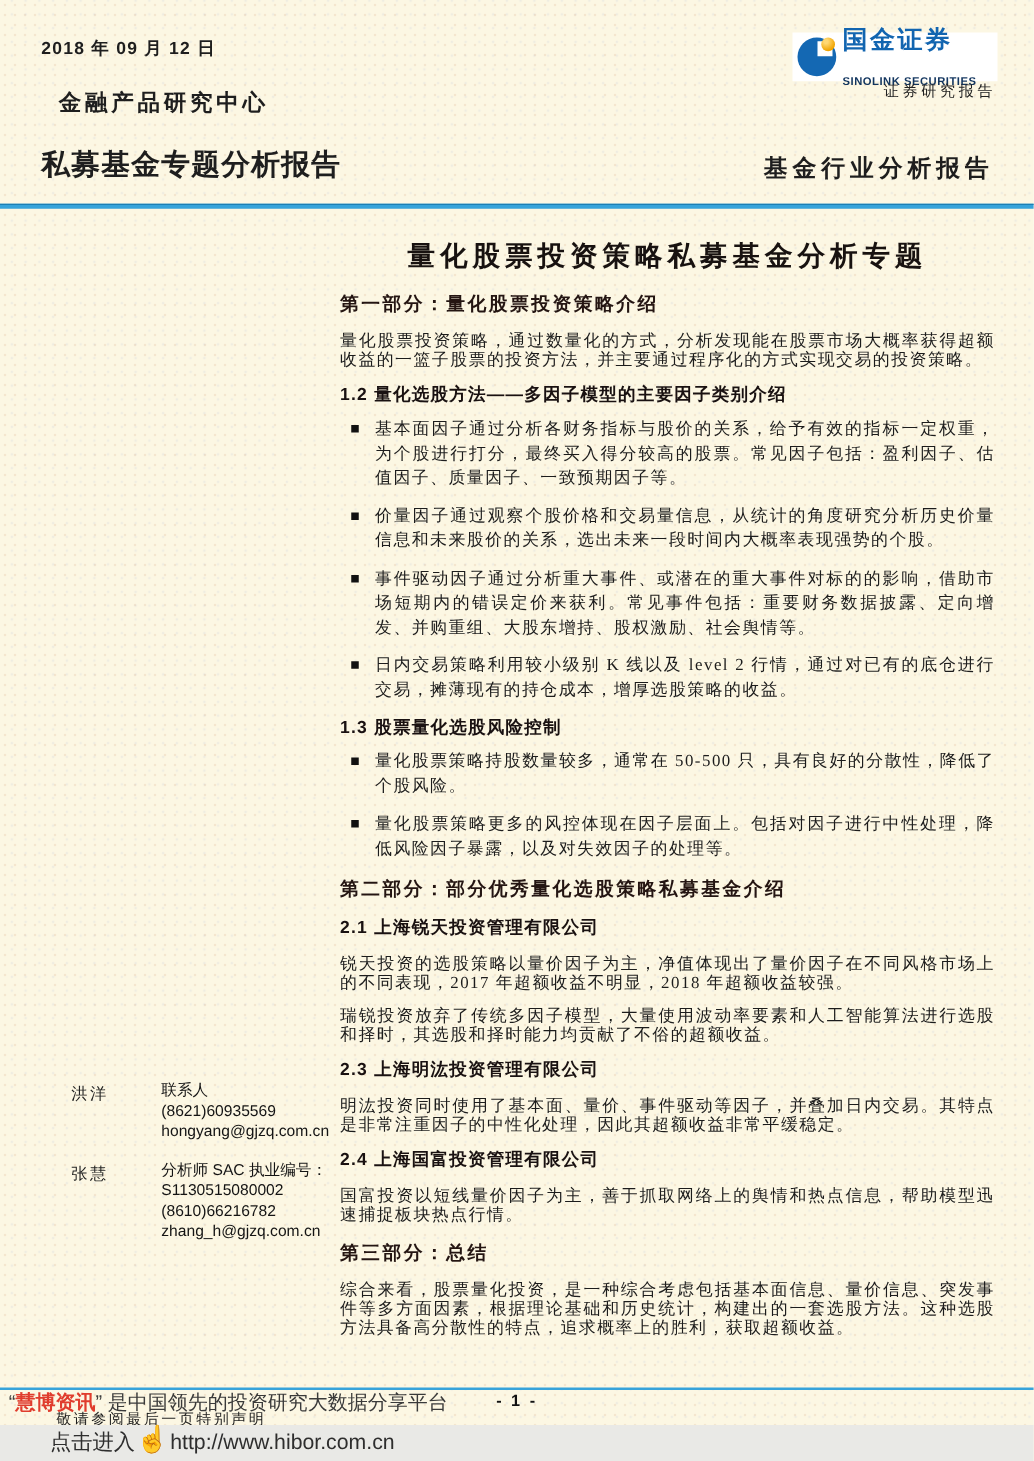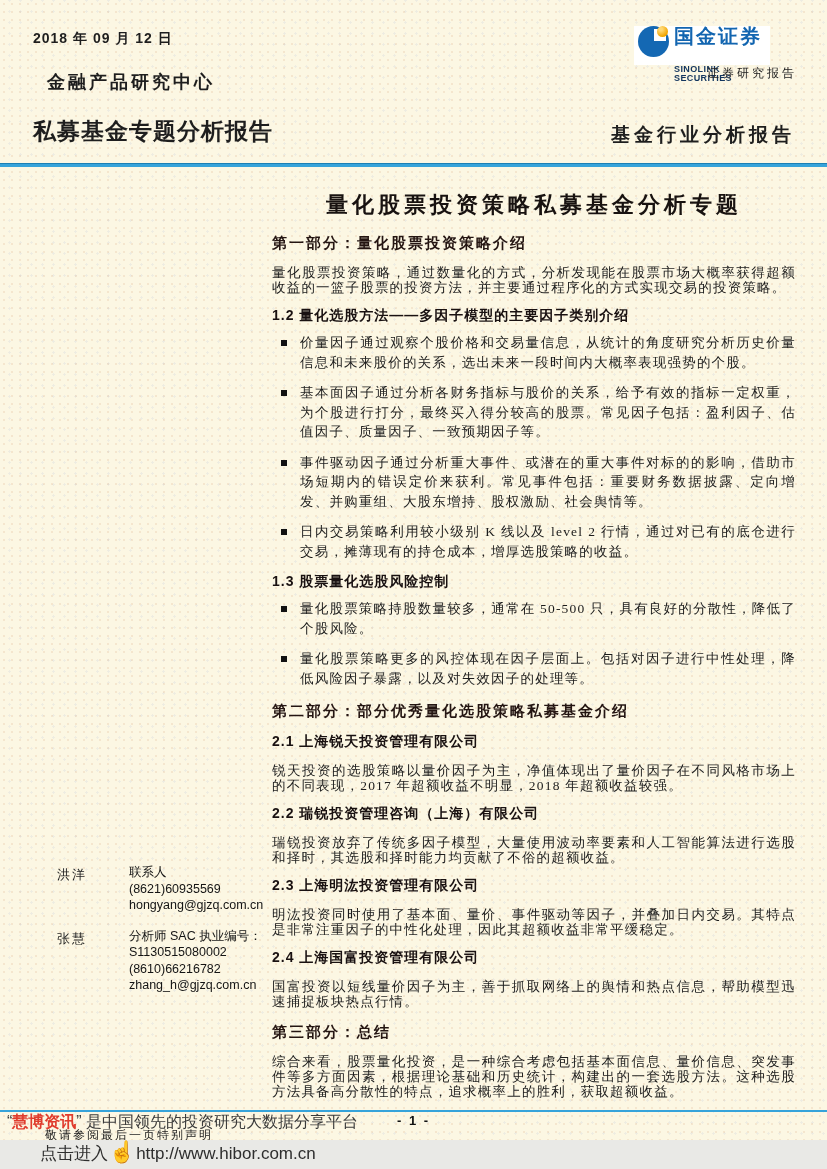--- a/index.html
+++ b/index.html
@@ -12,21 +12,21 @@
       radial-gradient(rgba(160,175,215,0.14) 1px, transparent 1.3px);
     background-size:8px 8px,11px 11px;
     background-position:0 0,4px 6px;
     color:#1e1e1e;
   }
   
   .date{position:absolute;left:33px;top:30px;font-size:14px;font-weight:bold;letter-spacing:1px;}
   .dept{position:absolute;left:47px;top:70px;font-family:"Liberation Serif",serif;font-weight:bold;font-size:18px;letter-spacing:3px;}
   .report-left{position:absolute;left:33px;top:116px;font-size:23px;font-weight:bold;letter-spacing:1px;}
   .report-right{position:absolute;right:32px;top:122px;font-family:"Liberation Serif",serif;font-weight:bold;font-size:19px;letter-spacing:4px;}
-  .logo-box{position:absolute;left:634px;top:26px;width:136px;height:39px;background:#ffffff;display:flex;padding:0 4px;box-sizing:border-box;}
+  .logo-box{position:absolute;left:634px;top:26px;width:164px;height:39px;background:#ffffff;display:flex;align-items:center;padding:0 4px;box-sizing:border-box;}
   .logo-mark{position:relative;width:31px;height:31px;border-radius:50%;background:#1468b3;flex:none;}
   .logo-mark::before{content:"";position:absolute;width:12px;height:12px;background:#fff;top:3px;right:3px;}
   .logo-mark::after{content:"";position:absolute;width:11px;height:11px;border-radius:50%;background:radial-gradient(circle at 35% 30%,#ffd873 15%,#f0a400 70%);top:0;right:1px;}
   .logo-text{margin-left:5px;line-height:1;}
   .logo-cn{font-size:20px;font-weight:bold;color:#1265b0;letter-spacing:2px;}
   .logo-en{font-size:9px;font-weight:bold;color:#12355e;letter-spacing:0.4px;margin-top:19px;}
   .report-label{position:absolute;right:30px;top:65px;font-family:"Liberation Serif",serif;font-size:12px;letter-spacing:3px;color:#222;}
   .divider{position:absolute;left:0;right:0;top:163px;height:3px;background:#36a3da;border-top:1px solid #1c7fb4;}
   
   .contacts{position:absolute;left:33px;top:864px;width:238px;margin-left:24px;}
@@ -95,25 +95,25 @@
   </div>
 
   <div class="content">
     <div class="doc-title">量化股票投资策略私募基金分析专题</div>
     <div id="content-list">
         <div class="part-heading">第一部分：量化股票投资策略介绍</div>
         <div class="para">量化股票投资策略，通过数量化的方式，分析发现能在股票市场大概率获得超额收益的一篮子股票的投资方法，并主要通过程序化的方式实现交易的投资策略。</div>
         <div class="sub-heading">1.2 量化选股方法——多因子模型的主要因子类别介绍</div>
         <div class="bullet">
           <span class="bullet-marker"></span>
-          <span class="bullet-text">价量因子通过观察个股价格和交易量信息，从统计的角度研究分析历史价量信息和未来股价的关系，选出未来一段时间内大概率表现强势的个股。</span>
+          <span class="bullet-text">基本面因子通过分析各财务指标与股价的关系，给予有效的指标一定权重，为个股进行打分，最终买入得分较高的股票。常见因子包括：盈利因子、估值因子、质量因子、一致预期因子等。</span>
         </div>
         <div class="bullet">
           <span class="bullet-marker"></span>
-          <span class="bullet-text">基本面因子通过分析各财务指标与股价的关系，给予有效的指标一定权重，为个股进行打分，最终买入得分较高的股票。常见因子包括：盈利因子、估值因子、质量因子、一致预期因子等。</span>
+          <span class="bullet-text">价量因子通过观察个股价格和交易量信息，从统计的角度研究分析历史价量信息和未来股价的关系，选出未来一段时间内大概率表现强势的个股。</span>
         </div>
         <div class="bullet">
           <span class="bullet-marker"></span>
           <span class="bullet-text">事件驱动因子通过分析重大事件、或潜在的重大事件对标的的影响，借助市场短期内的错误定价来获利。常见事件包括：重要财务数据披露、定向增发、并购重组、大股东增持、股权激励、社会舆情等。</span>
         </div>
         <div class="bullet">
           <span class="bullet-marker"></span>
           <span class="bullet-text">日内交易策略利用较小级别 K 线以及 level 2 行情，通过对已有的底仓进行交易，摊薄现有的持仓成本，增厚选股策略的收益。</span>
         </div>
         <div class="sub-heading">1.3 股票量化选股风险控制</div>
@@ -121,21 +121,20 @@
           <span class="bullet-marker"></span>
           <span class="bullet-text">量化股票策略持股数量较多，通常在 50-500 只，具有良好的分散性，降低了个股风险。</span>
         </div>
         <div class="bullet">
           <span class="bullet-marker"></span>
           <span class="bullet-text">量化股票策略更多的风控体现在因子层面上。包括对因子进行中性处理，降低风险因子暴露，以及对失效因子的处理等。</span>
         </div>
         <div class="part-heading">第二部分：部分优秀量化选股策略私募基金介绍</div>
         <div class="sub-heading">2.1 上海锐天投资管理有限公司</div>
         <div class="para">锐天投资的选股策略以量价因子为主，净值体现出了量价因子在不同风格市场上的不同表现，2017 年超额收益不明显，2018 年超额收益较强。</div>
-        <div class="sub-heading">2.2 瑞锐投资管理咨询（上海）有限公司</div>
         <div class="para">瑞锐投资放弃了传统多因子模型，大量使用波动率要素和人工智能算法进行选股和择时，其选股和择时能力均贡献了不俗的超额收益。</div>
         <div class="sub-heading">2.3 上海明汯投资管理有限公司</div>
         <div class="para">明汯投资同时使用了基本面、量价、事件驱动等因子，并叠加日内交易。其特点是非常注重因子的中性化处理，因此其超额收益非常平缓稳定。</div>
         <div class="sub-heading">2.4 上海国富投资管理有限公司</div>
         <div class="para">国富投资以短线量价因子为主，善于抓取网络上的舆情和热点信息，帮助模型迅速捕捉板块热点行情。</div>
         <div class="part-heading">第三部分：总结</div>
         <div class="para">综合来看，股票量化投资，是一种综合考虑包括基本面信息、量价信息、突发事件等多方面因素，根据理论基础和历史统计，构建出的一套选股方法。这种选股方法具备高分散性的特点，追求概率上的胜利，获取超额收益。</div>
       </div>
   </div>
 

